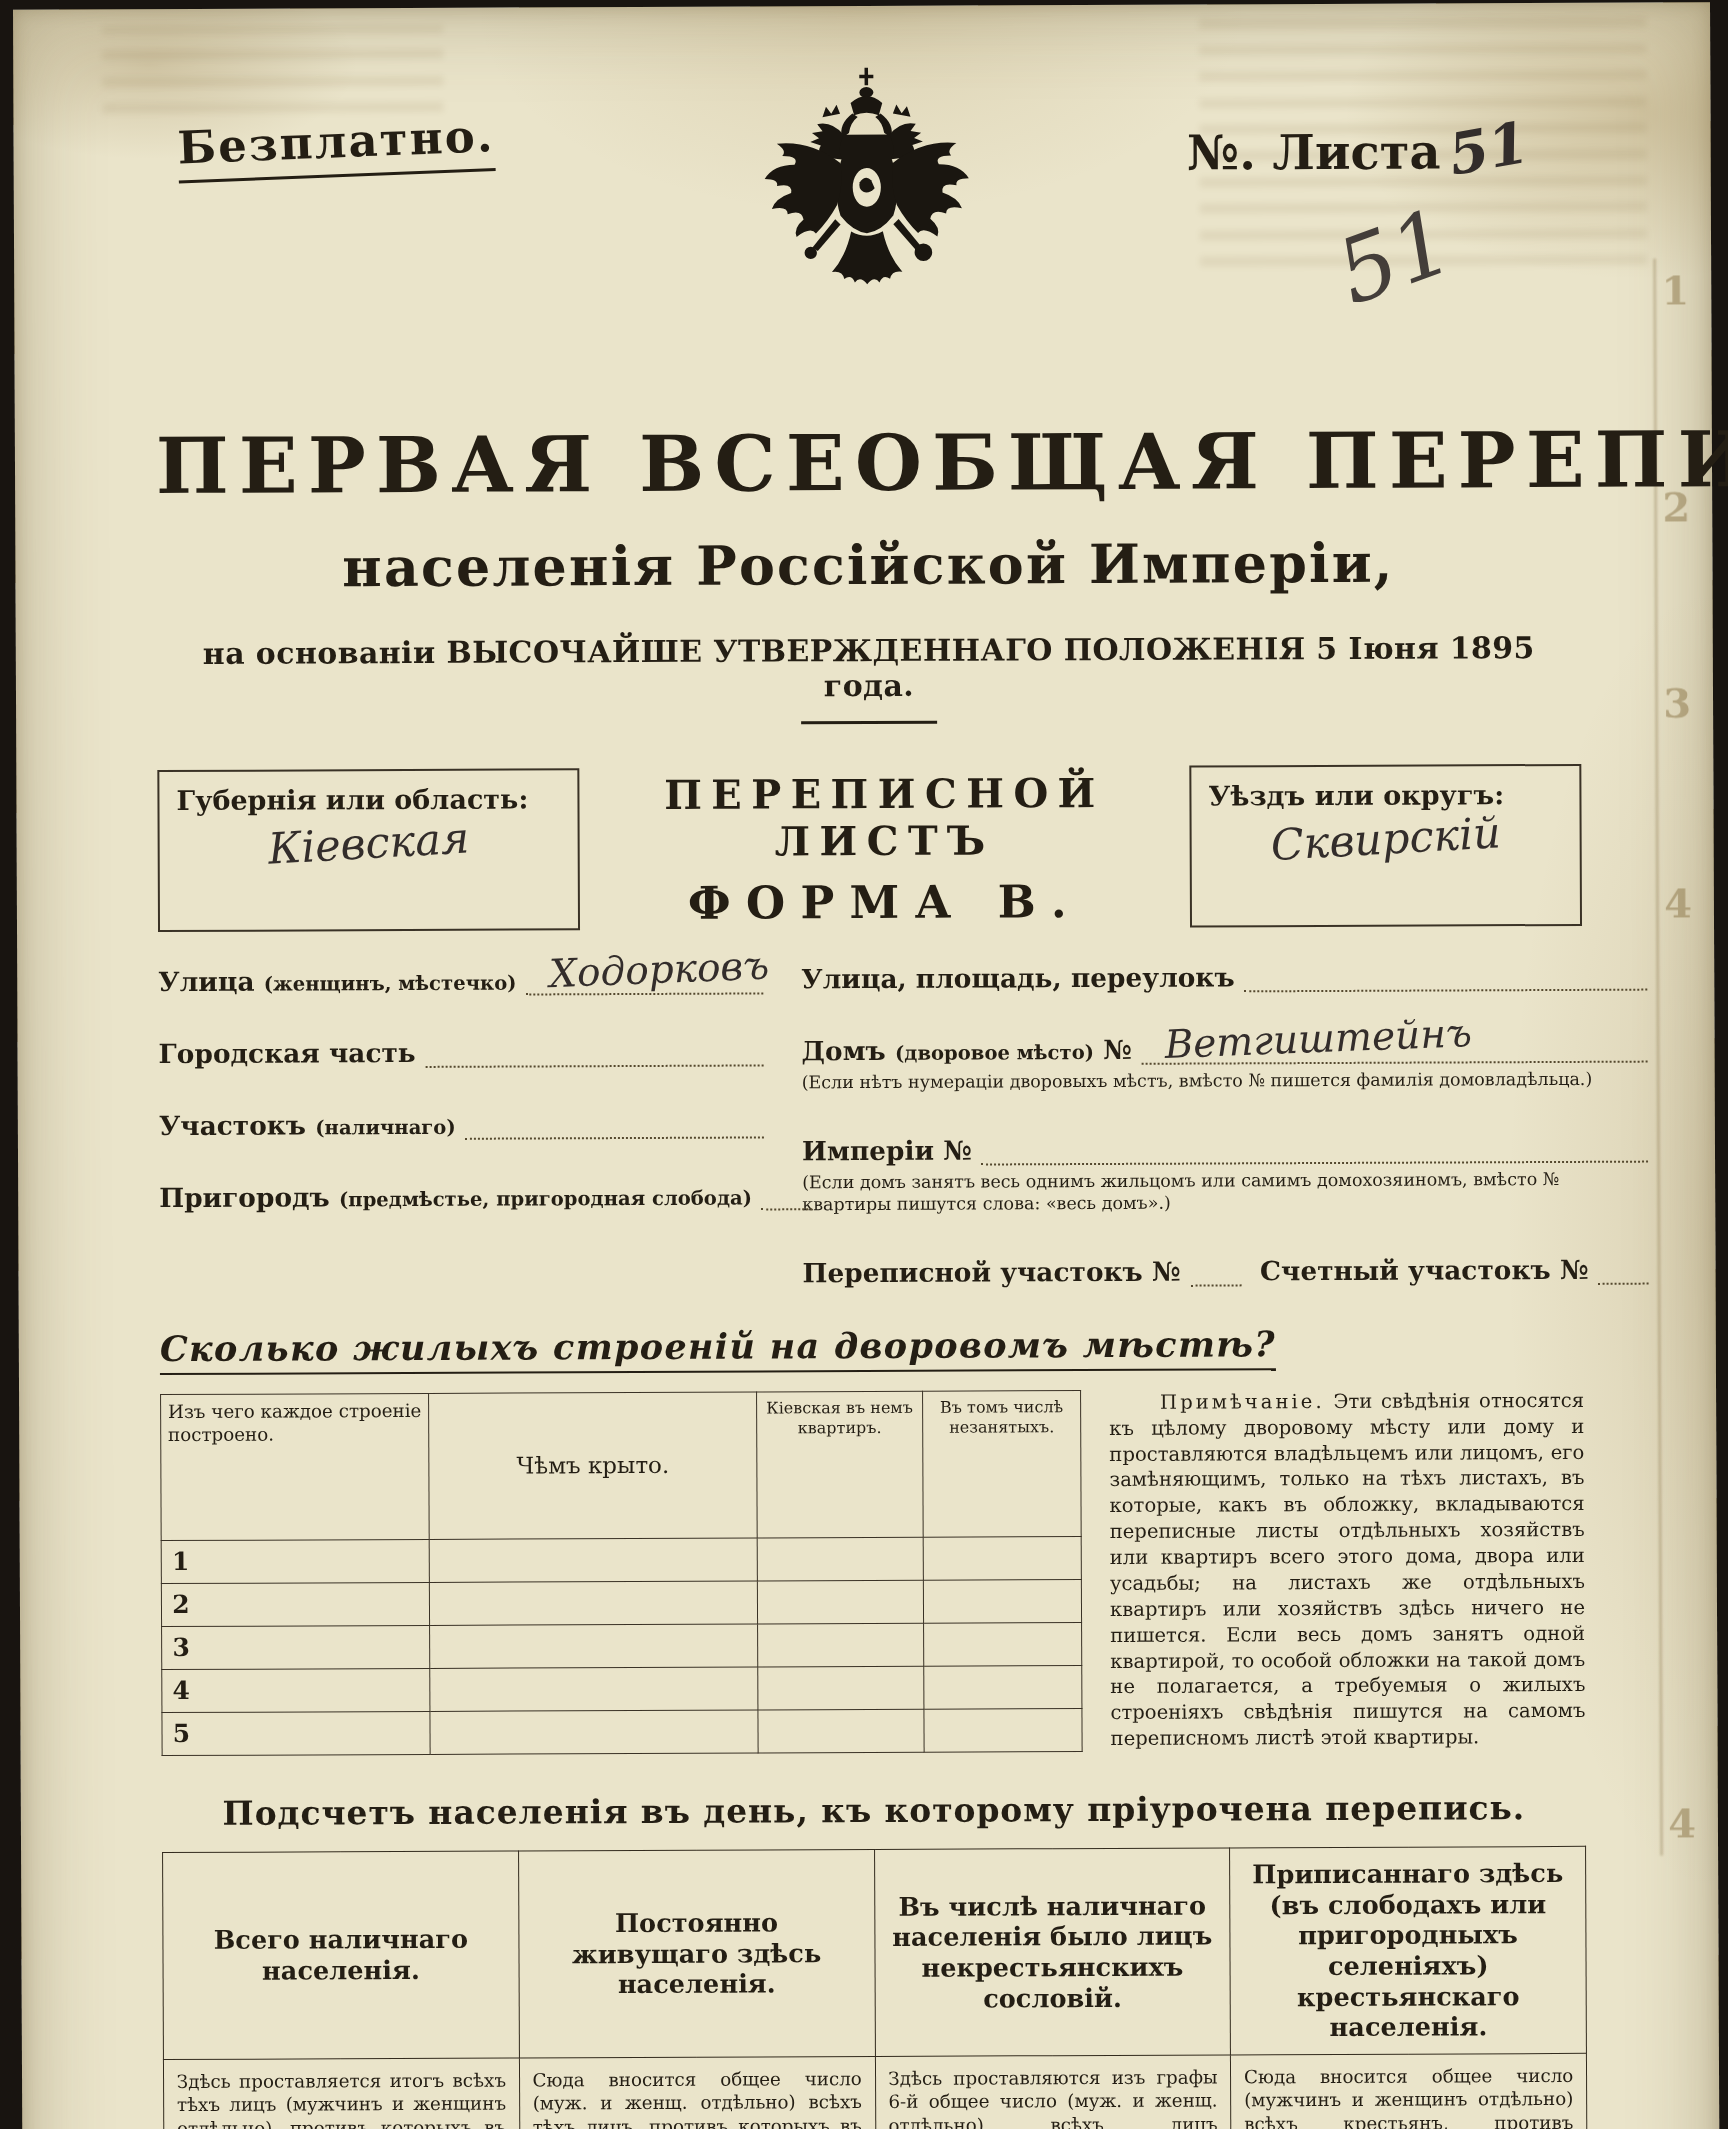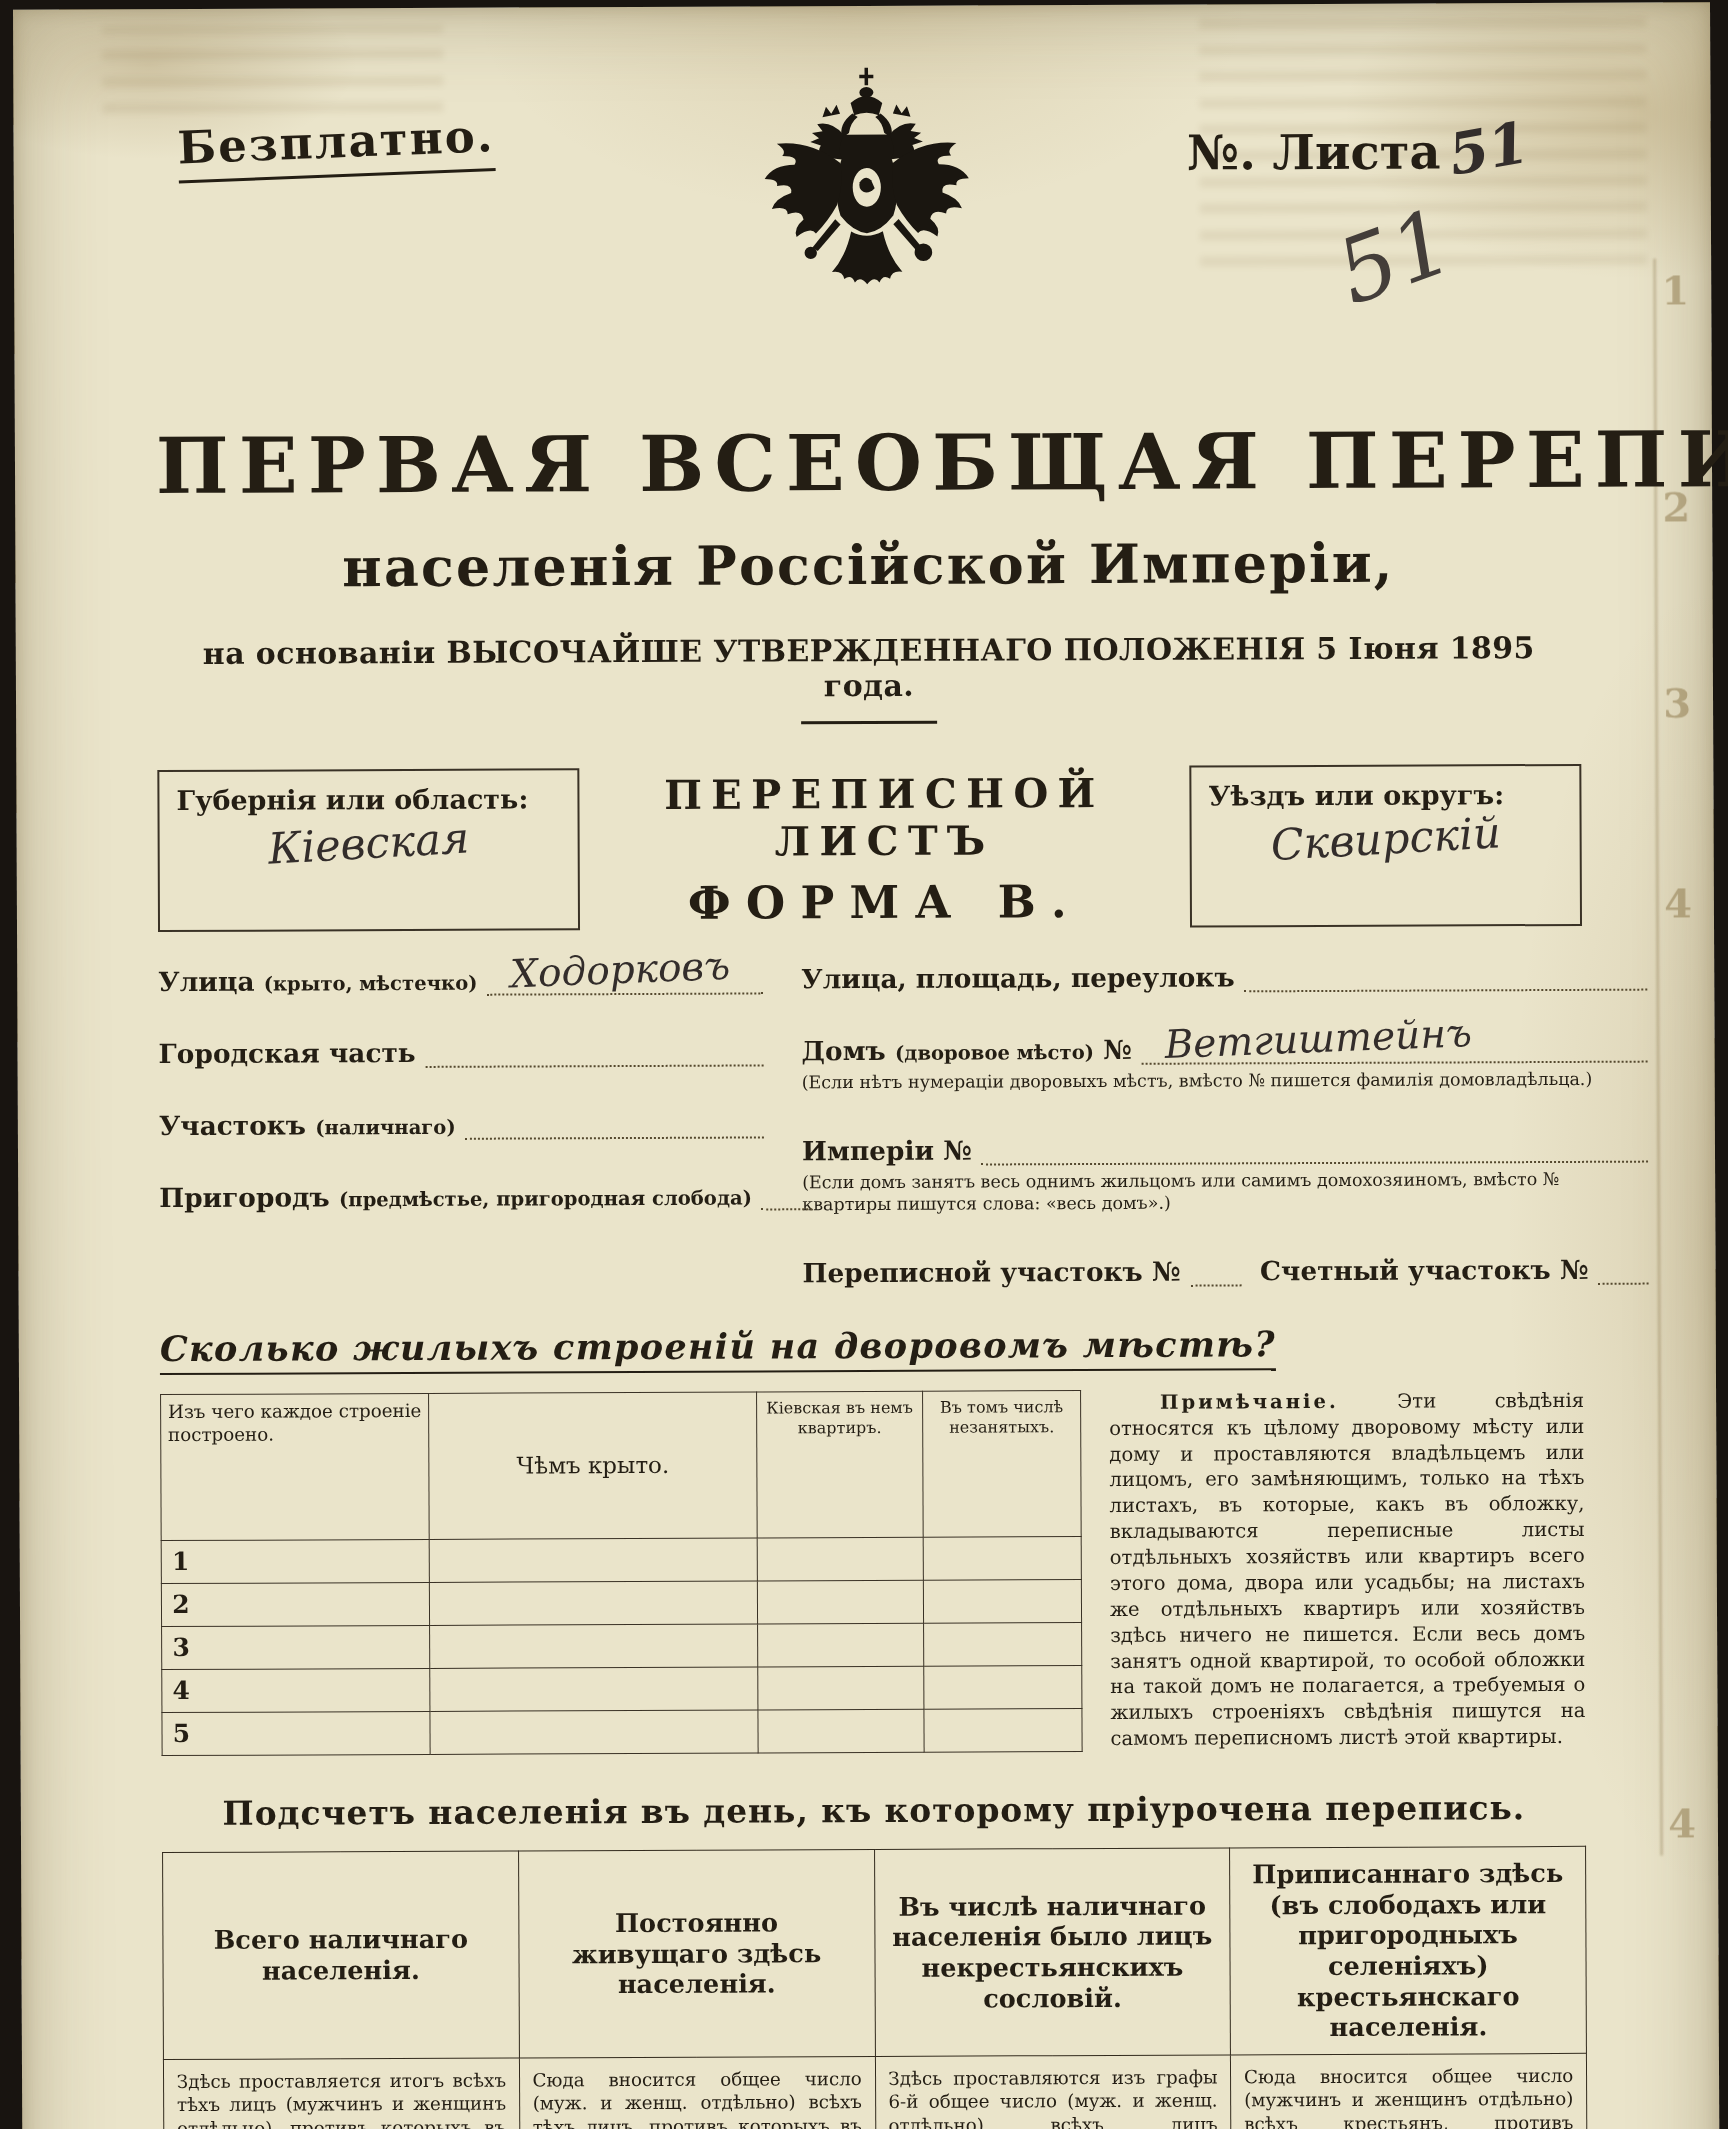--- a/index.html
+++ b/index.html
@@ -85,21 +85,21 @@
   .bwrap { display:flex; margin-top:19px; }
   .btable { border-collapse:collapse; width:920px; table-layout:fixed; }
   .btable td { border:1.7px solid #3a3226; }
   .bh { vertical-align:top; padding:6px 6.8px; }
   .bh1 { font-size:18.3px; line-height:1.25; }
   .bh2 { font-size:23px; text-align:center; vertical-align:middle; }
   .bh3 { font-size:16px; text-align:center; line-height:1.25; }
   .brow td { height:43px; }
   .bnum { font-size:25px; font-weight:bold; padding-left:10.2px; }
   .bnote { flex:1; padding-left:28px; font-size:19.6px; line-height:1.32; text-align:justify; text-indent:51px; }
-  .bnote .nt { font-weight:bold; letter-spacing:3px; }
+  .bnote .nt { font-weight:normal; letter-spacing:3px; }
 
   
   .ptitle { text-align:center; font-size:33px; font-weight:bold; margin-top:38px; letter-spacing:0.9px; }
   .ptable { border-collapse:collapse; width:100%; margin-top:19px; table-layout:fixed; }
   .ptable td { border:1.7px solid #332b1e; }
   .pgh { font-size:25.6px; font-weight:bold; text-align:center; padding:11px 15.3px; vertical-align:middle; height:79px; line-height:1.2; }
   .pgd { font-size:18.3px; line-height:1.3; padding:9.4px 12.8px; text-align:justify; vertical-align:top; height:172px; }
 </style>
 </head>
 <body>
@@ -168,21 +168,21 @@
       </div>
       <div class="hbox rbox">
         <div class="hlabel">Уѣздъ или округъ:</div>
         <div class="hhand hand">Сквирскій</div>
       </div>
     </div>
 
     <div class="addr">
       <div class="acol left">
         <div class="field">
-          <span class="flabel"><span>Улица</span> <span class="fsmall">(крыто, мѣстечко)</span></span>
+          <span class="flabel"><span>Улица</span> <span class="fsmall">(женщинъ, мѣстечко)</span></span>
           <span class="ffill">
               <span class="hand hol">Ходорковъ</span>
             </span>
         </div>
         <div class="field">
           <span class="flabel">Городская часть</span>
           <span class="ffill"></span>
         </div>
         <div class="field">
           <span class="flabel"><span>Участокъ</span> <span class="fsmall">(наличнаго)</span></span>

